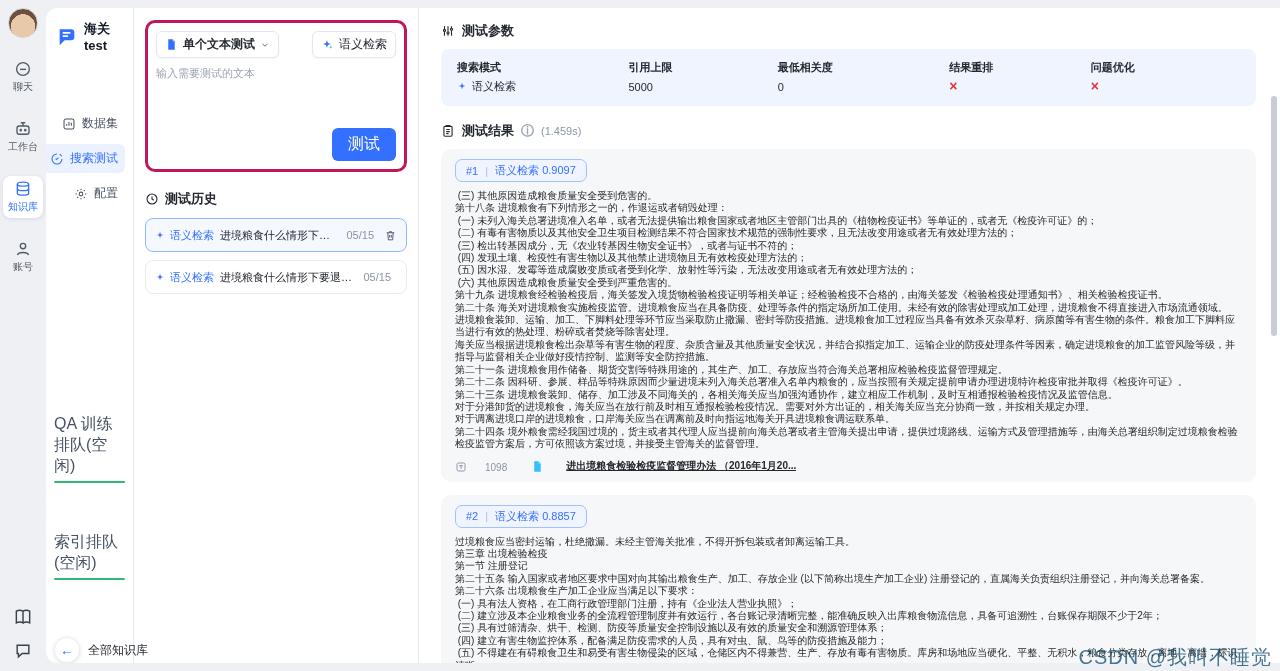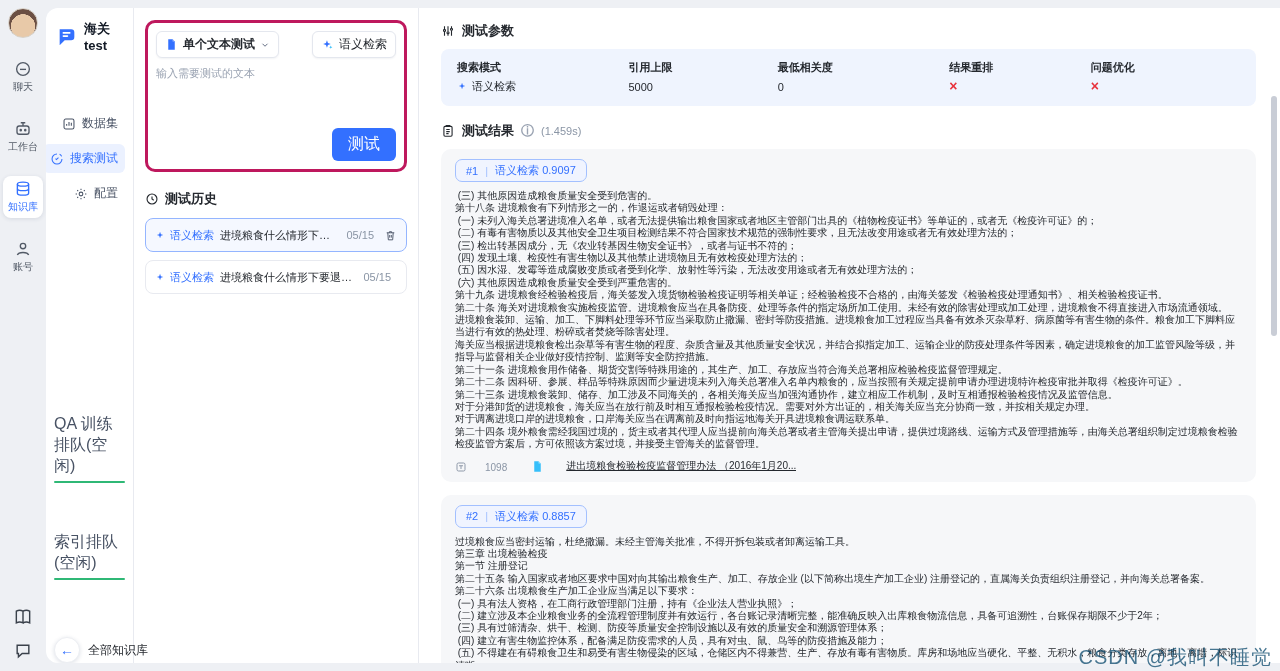--- a/index.html
+++ b/index.html
@@ -138,21 +138,21 @@
     font-size:11px; color:#3370ff;
   }
   .res-badge .sep { color:#a3c0ff; }
   .res-text {
     margin-top:8px; font-size:10px; line-height:12.4px; color:#24282e;
     white-space:pre-wrap; overflow-wrap:anywhere;
   }
   .res-foot { margin-top:8px; display:flex; align-items:flex-end; gap:18px; }
   .res-tokens { font-size:10px; color:#8a95a5; }
   .res-link {
-    font-size:10px; font-weight:normal; color:#24282e; text-decoration:underline;
+    font-size:10px; font-weight:bold; color:#24282e; text-decoration:underline;
     cursor:pointer; margin-left:4px; white-space:nowrap; overflow:hidden; text-overflow:ellipsis;
   }
 
   .scroll-thumb {
     position:absolute; right:3px; top:88px; width:6px; height:240px;
     background:#c9cdd6; border-radius:3px; cursor:pointer;
   }
   .watermark {
     position:absolute; right:8px; bottom:0px; font-size:20px; color:#0c4a6e;
     opacity:.75; letter-spacing:1px; pointer-events:none; z-index:5; white-space:nowrap;

